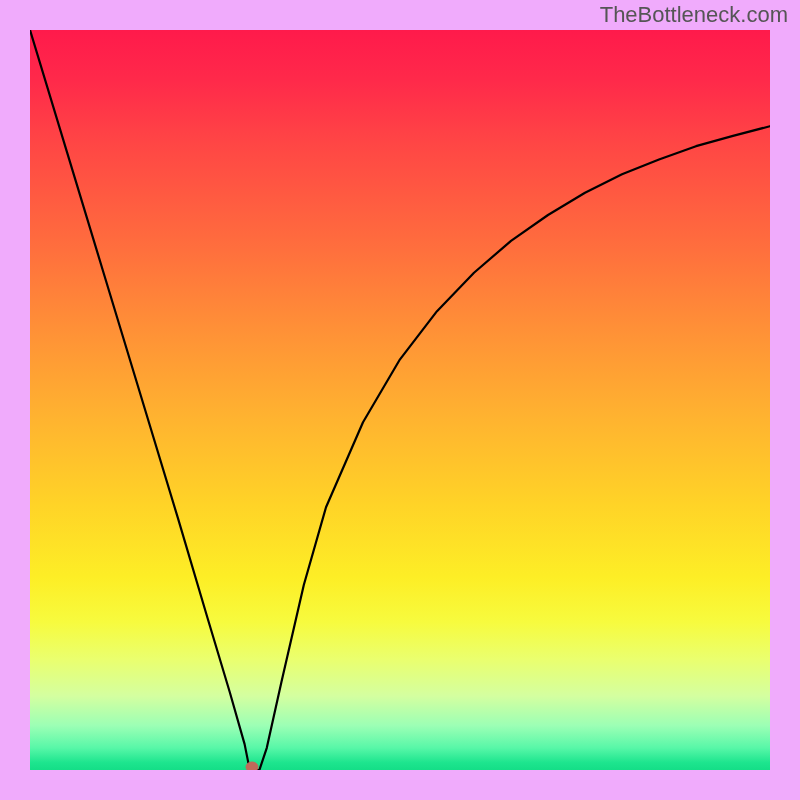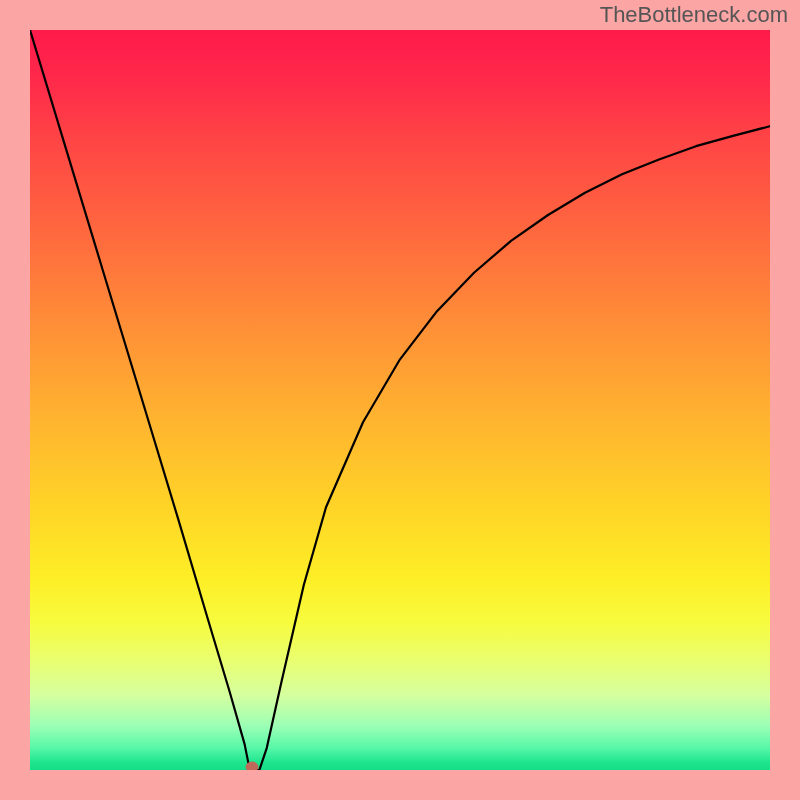--- a/index.html
+++ b/index.html
@@ -6,21 +6,21 @@
     margin: 0;
     padding: 0;
     width: 800px;
     height: 800px;
     overflow: hidden;
     font-family: Arial, sans-serif;
   }
   .frame {
     width: 800px;
     height: 800px;
-    background: #fca5a5;
+    background: #f0abfc;
     position: relative;
     box-sizing: border-box;
   }
   .watermark {
     position: absolute;
     top: 2px;
     right: 12px;
     color: #555;
     font-size: 22px;
     font-family: Arial, sans-serif;

